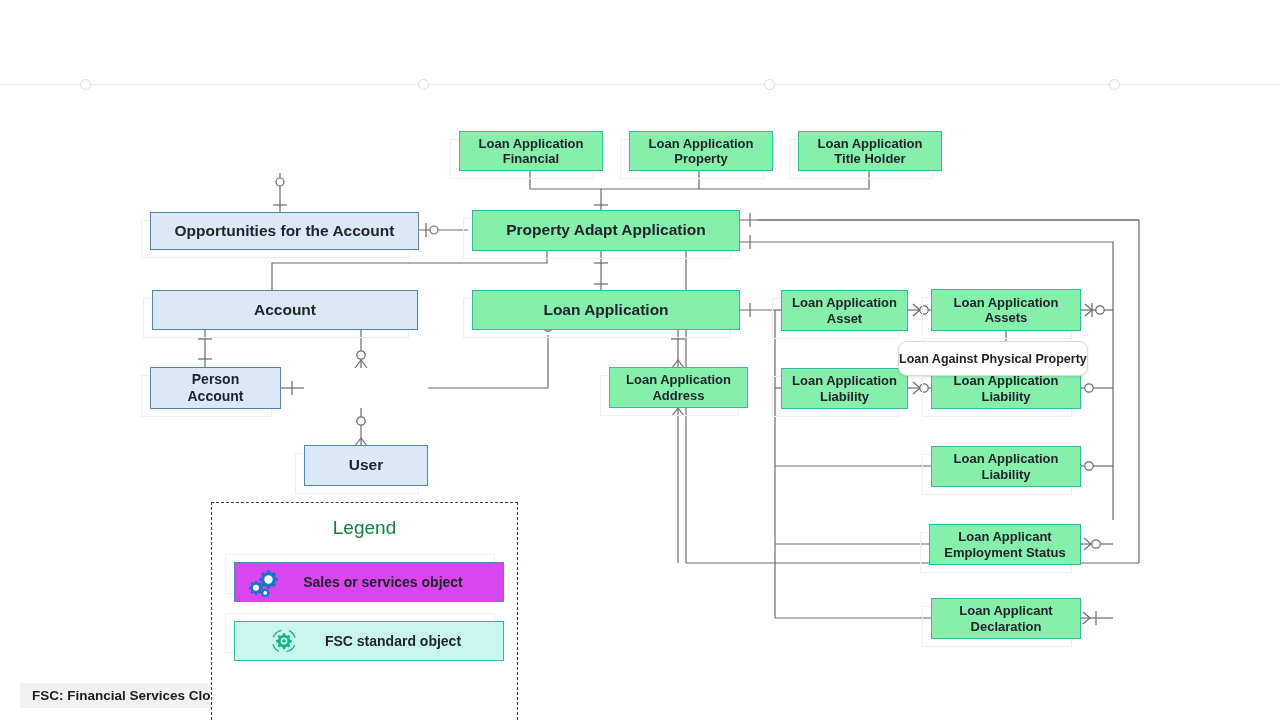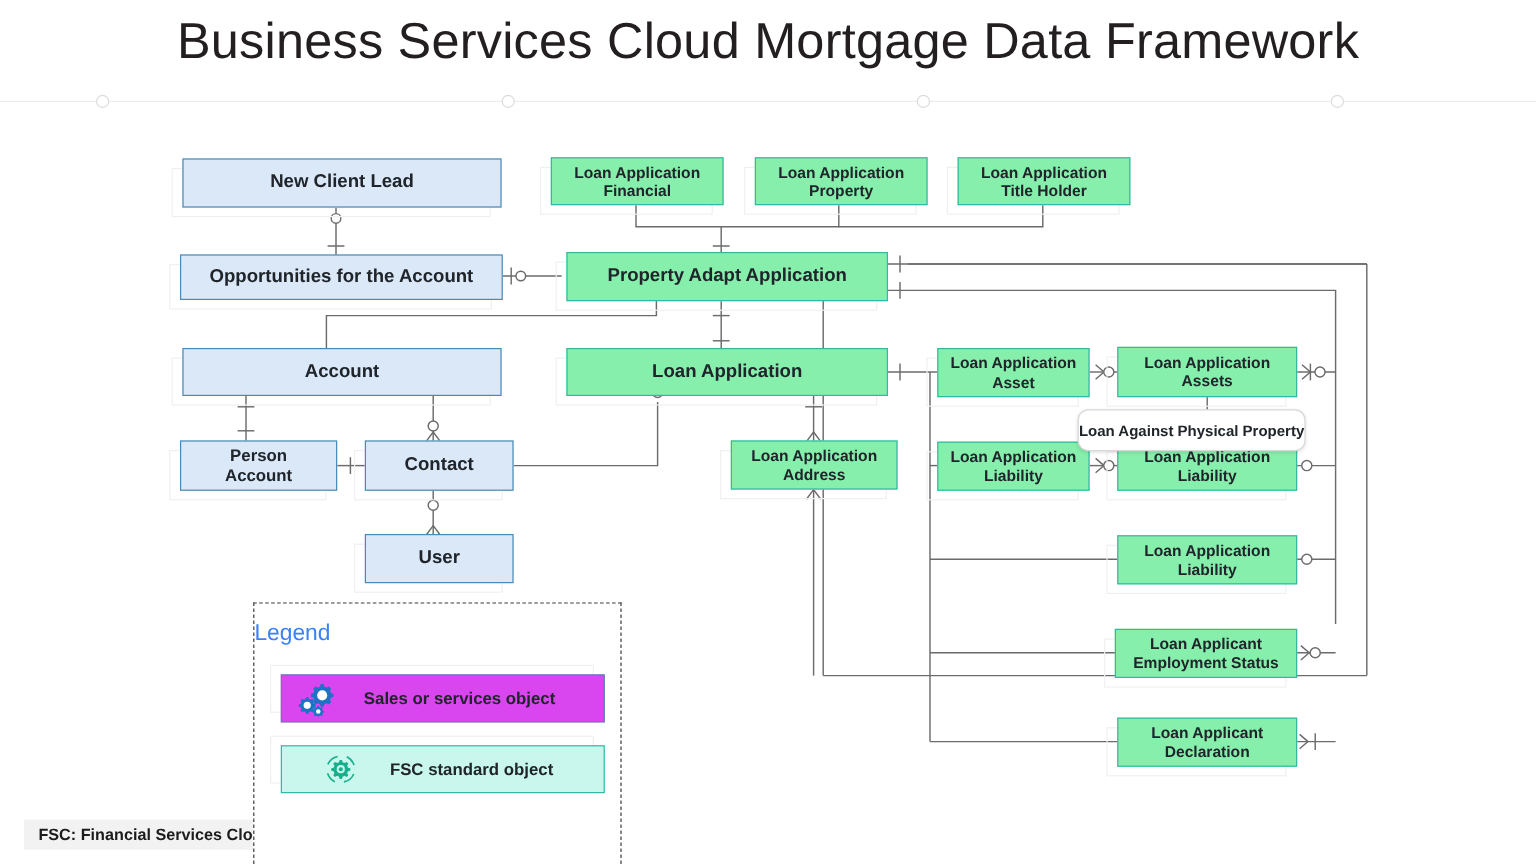--- a/index.html
+++ b/index.html
@@ -46,33 +46,33 @@
   .node.green .body{background:#86efac;border:1.3px solid #33b9a3;}
 
   .fs13 .body{font-size:13px;}
   .fs14 .body{font-size:14px;}
   .fs15 .body{font-size:15.5px;}
 
   
   .tooltip{
     position:absolute;box-sizing:border-box;background:#ffffff;
     border:1px solid #d8d8d8;border-radius:9px;
-    display:flex;align-items:center;justify-content:center;
+    display:flex;align-items:center;
     font-size:12.5px;font-weight:bold;color:#20252b;
     box-shadow:0 1px 3px rgba(0,0,0,.10);z-index:30;
   }
 
   
   .legend{
     position:absolute;box-sizing:border-box;
     border:1.4px dashed #3d3d3d;background:#ffffff;z-index:25;
   }
   .legend-title{
-    position:absolute;left:0;top:14px;width:100%;text-align:left;
-    font-size:19px;color:#3b82f6;font-weight:400;
+    position:absolute;left:0;top:14px;width:100%;text-align:center;
+    font-size:19px;color:#15803d;font-weight:400;
   }
   .legend-row{position:absolute;left:22px;width:270px;height:40px;box-sizing:border-box;}
   .legend-row .lshadow{
     position:absolute;left:-9px;top:-8px;width:100%;height:100%;
     box-sizing:border-box;border:1px solid #f0f0f0;
   }
   .legend-row .lbody{
     position:absolute;left:0;top:0;width:100%;height:100%;box-sizing:border-box;
     display:flex;align-items:center;padding-left:12px;
     font-size:14px;font-weight:bold;color:#20252b;
@@ -87,21 +87,20 @@
     position:absolute;left:20px;top:683px;width:241px;height:25px;
     background:#f2f2f2;display:flex;align-items:center;padding-left:12px;
     box-sizing:border-box;font-size:13.5px;font-weight:bold;color:#1c1c1c;
   }
 </style>
 </head>
 <body>
 
 <div id="slide">
 
-  <div class="title">Business Services Cloud Mortgage Data Framework</div>
   <div class="rule"></div>
   <div class="rule-dot" style="left:80px"></div>
   <div class="rule-dot" style="left:418px"></div>
   <div class="rule-dot" style="left:764px"></div>
   <div class="rule-dot" style="left:1109px"></div>
 
   <div id="canvas">
 
     <svg id="wires" viewBox="0 0 1280 624">
       <g fill="none" stroke="#6b6b6b" stroke-width="1.2">
@@ -202,44 +201,36 @@
         <path d="M 1081 448 L 1113 448"></path>
         <path d="M 1084 442 L 1091 448 L 1084 454"></path>
         <circle cx="1096" cy="448" r="4.2" fill="#ffffff" stroke="#6b6b6b" stroke-width="1.2"></circle>
 
         <path d="M 1081 522 L 1113 522"></path>
         <path d="M 1083 516 L 1090 522 L 1083 528"></path>
         <path d="M 1096 515 L 1096 529"></path>
       </g>
     </svg>
 
-    <div class="node blue fs15" style="left:152px;top:36px;width:266px;height:41px;">
-      <div class="shadow"></div>
-      <div class="body">New Client Lead</div>
-    </div>
 
     <div class="node blue fs15" style="left:150px;top:116px;width:269px;height:38px;">
       <div class="shadow"></div>
       <div class="body">Opportunities for the Account</div>
     </div>
 
     <div class="node blue fs15" style="left:152px;top:194px;width:266px;height:40px;">
       <div class="shadow"></div>
       <div class="body">Account</div>
     </div>
 
     <div class="node blue fs14" style="left:150px;top:271px;width:131px;height:42px;">
       <div class="shadow"></div>
       <div class="body nl">Person<br>Account</div>
     </div>
 
-    <div class="node blue fs15" style="left:304px;top:271px;width:124px;height:42px;">
-      <div class="shadow"></div>
-      <div class="body">Contact</div>
-    </div>
 
     <div class="node blue fs15" style="left:304px;top:349px;width:124px;height:41px;border-radius:10px;">
       <div class="shadow"></div>
       <div class="body">User</div>
     </div>
 
     <div class="node green fs13" style="left:459px;top:35px;width:144px;height:40px;">
       <div class="shadow"></div>
       <div class="body nl">Loan Application<br>Financial</div>
     </div>

